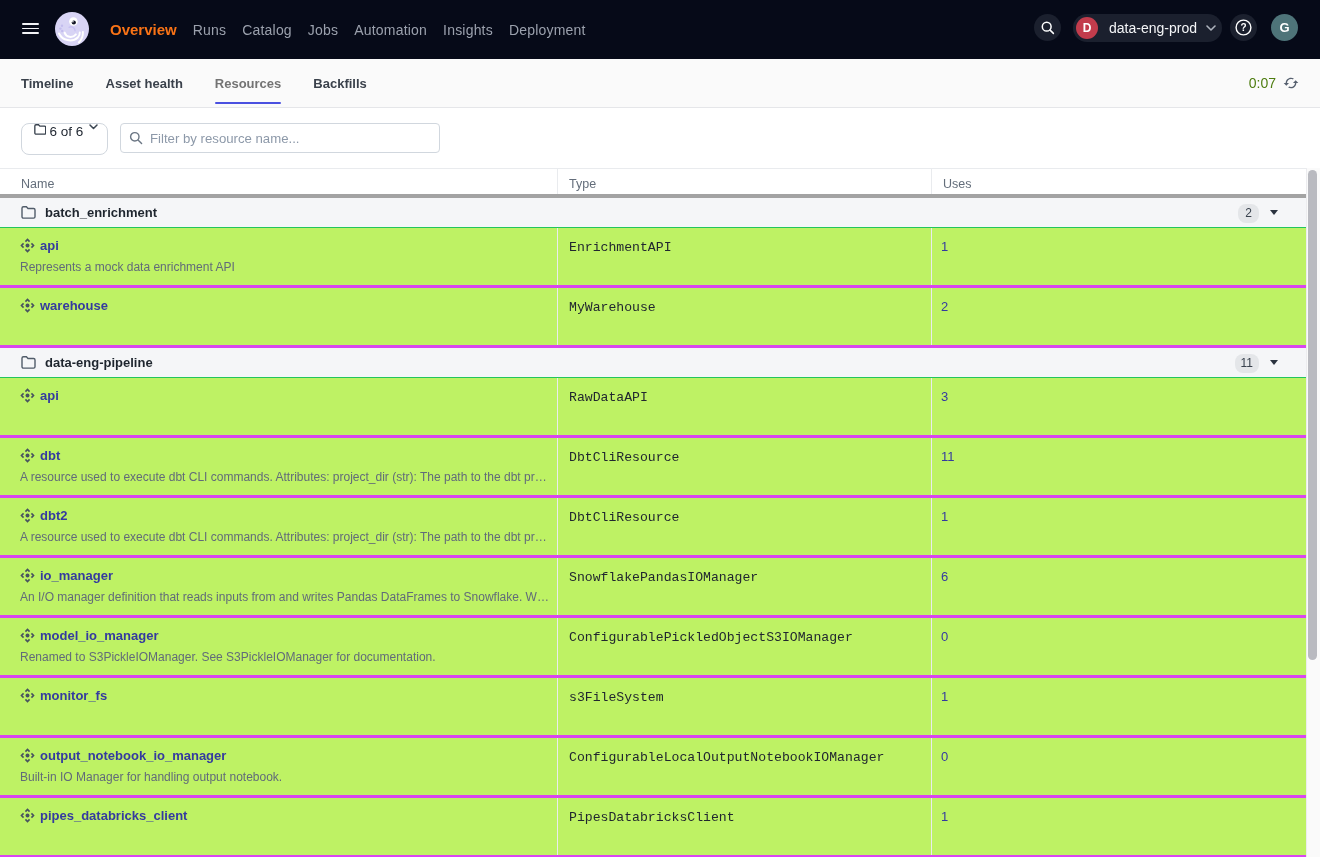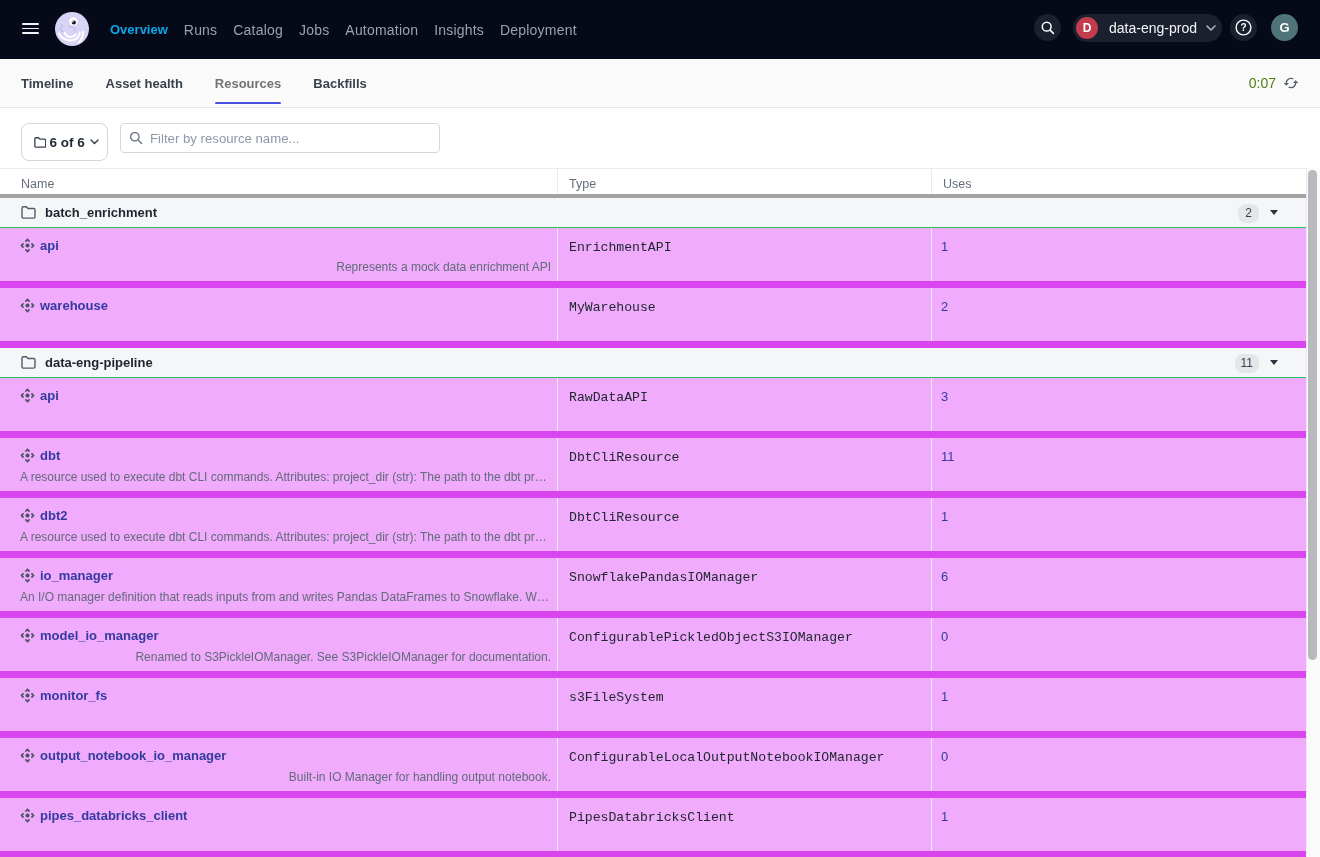--- a/index.html
+++ b/index.html
@@ -5,53 +5,53 @@
   * { margin:0; padding:0; box-sizing:border-box; }
   html,body { width:1320px; height:857px; overflow:hidden; background:#fff;
     font-family:"Liberation Sans", sans-serif; }
   
   .nav { position:absolute; left:0; top:0; width:1320px; height:59px; background:#060a18; }
   .burger { position:absolute; left:22px; top:23px; width:17px; height:12px; }
   .burger div { position:absolute; left:0; width:17px; height:1.8px; background:#f2f3f6; border-radius:1px; }
   .logo { position:absolute; left:55px; top:12px; }
   .navlinks { position:absolute; left:110px; top:0; height:59px; display:flex; align-items:center; gap:16px; }
   .navlinks a { text-decoration:none; color:#9ba1ad; font-size:14px; letter-spacing:0.2px; }
-  .navlinks a.act { color:#0ea5e9; font-weight:bold; font-size:13px; letter-spacing:0; }
+  .navlinks a.act { color:#f97316; font-weight:bold; font-size:15px; letter-spacing:0; }
   .circbtn { position:absolute; top:14px; width:27px; height:27px; border-radius:50%; background:#1b202e; display:flex; align-items:center; justify-content:center; }
   .wspill { position:absolute; left:1073px; top:14px; width:149px; height:28px; border-radius:14px; background:#1b202e; display:flex; align-items:center; }
   .wsd { width:22px; height:22px; margin-left:3px; border-radius:50%; background:#c23c4c; color:#fff; font-size:12px; font-weight:bold; display:flex; align-items:center; justify-content:center; }
   .wsname { color:#f4f5f7; font-size:14px; margin-left:11px; }
   .gavatar { position:absolute; left:1271px; top:14px; width:27px; height:27px; border-radius:50%; background:#4e7479; color:#fff; font-size:13px; font-weight:bold; display:flex; align-items:center; justify-content:center; }
   
   .tabbar { position:absolute; left:0; top:59px; width:1320px; height:49px; background:#fafafa; border-bottom:1px solid #e5e6e9; }
   .tabs { position:absolute; left:21px; top:0; height:48px; display:flex; gap:32px; align-items:center; }
   .tab { font-size:13px; font-weight:bold; color:#3a414b; position:relative; height:48px; display:flex; align-items:center; }
   .tab.sel { color:#737373; }
   .tab.sel:after { content:""; position:absolute; left:0; right:0; bottom:3px; height:2px; background:#4a50e0; border-radius:1px; }
   .timer { position:absolute; right:44px; top:0; height:48px; display:flex; align-items:center; font-size:14px; color:#4d7c0f; }
   .refresh { position:absolute; right:21px; top:16px; }
   
   .filterrow { position:absolute; left:0; top:108px; width:1320px; height:60px; background:#fff; }
-  .fbtn { position:absolute; left:21px; top:15px; width:87px; height:38px; border:1px solid #d1d7de; border-radius:8px; background:#fff; display:flex; align-items:center;font-weight:bold; }
+  .fbtn { position:absolute; left:21px; top:15px; width:87px; height:32px; border:1px solid #d1d7de; border-radius:8px; background:#fff; display:flex; align-items:flex-start; }
   .fbtn .txt { font-size:13.5px; color:#232a34; margin-left:3.5px; }
   .finput { position:absolute; left:120px; top:15px; width:320px; height:30px; border:1px solid #d1d7de; border-radius:4px; background:#fff; display:flex; align-items:center; }
   .finput .ph { font-size:13.2px; color:#8d99a9; margin-left:7px; }
   
   .tbl { position:absolute; left:0; top:168px; width:1306px; }
   .gutter { position:absolute; left:1306px; top:168px; width:14px; height:689px; background:#fafafa; border-left:1px solid #ececef; }
   .thumb { position:absolute; left:1308px; top:170px; width:9px; height:490px; border-radius:4.5px; background:#b9bac0; }
   .hrow { position:relative; height:30px; border-top:1px solid #e9ebee; border-bottom:4px solid #a3a3a3; }
   .hcell { position:absolute; top:0; height:29px; display:flex; align-items:center; font-size:12.5px; color:#646e7b; }
   .vline { position:absolute; top:0; bottom:0; width:1px; background:#e9ebee; }
   .grow { position:relative; height:30px; background:#f5f6f8; border-bottom:1px solid #22c55e; display:flex; align-items:center; }
   .grow .fic { margin-left:21px; }
   .grow .gname { font-size:13px; font-weight:bold; color:#1e252e; margin-left:9px; }
   .badge { position:absolute; right:47px; top:5.5px; min-width:21px; height:19px; border-radius:8px; background:#e4e6e9; color:#39424e; font-size:12px; display:flex; align-items:center; justify-content:center; padding:0 6px; }
   .caret { position:absolute; right:28px; top:12px; width:0; height:0; border-left:4.5px solid transparent; border-right:4.5px solid transparent; border-top:5.5px solid #2b333f; }
-  .rrow { position:relative; height:60px; border-bottom:7px solid #d946ef; background:#f0abfc;text-align:right; }
+  .rrow { position:relative; height:60px; border-bottom:3px solid #d946ef; background:#bef264; }
   .rrow .nm { position:absolute; left:20px; top:10px; display:flex; align-items:center; }
   .rrow .nm a { font-size:13px; font-weight:bold; color:#343a9f; text-decoration:none; margin-left:5px; }
   .rrow .desc { position:absolute; left:20px; top:32px; width:531px; font-size:12px; color:#616b79; white-space:nowrap; overflow:hidden; text-overflow:ellipsis; }
   .rrow .typ { position:absolute; left:569px; top:12px; font-family:"Liberation Mono", monospace; font-size:13.15px; color:#21272f; }
   .rrow .uses { position:absolute; left:941px; top:11px; font-size:13px; color:#343a9f; }
   .rvline1 { left:557px; } .rvline2 { left:931px; }
 </style>
 </head>
 <body>
 <div class="nav">

